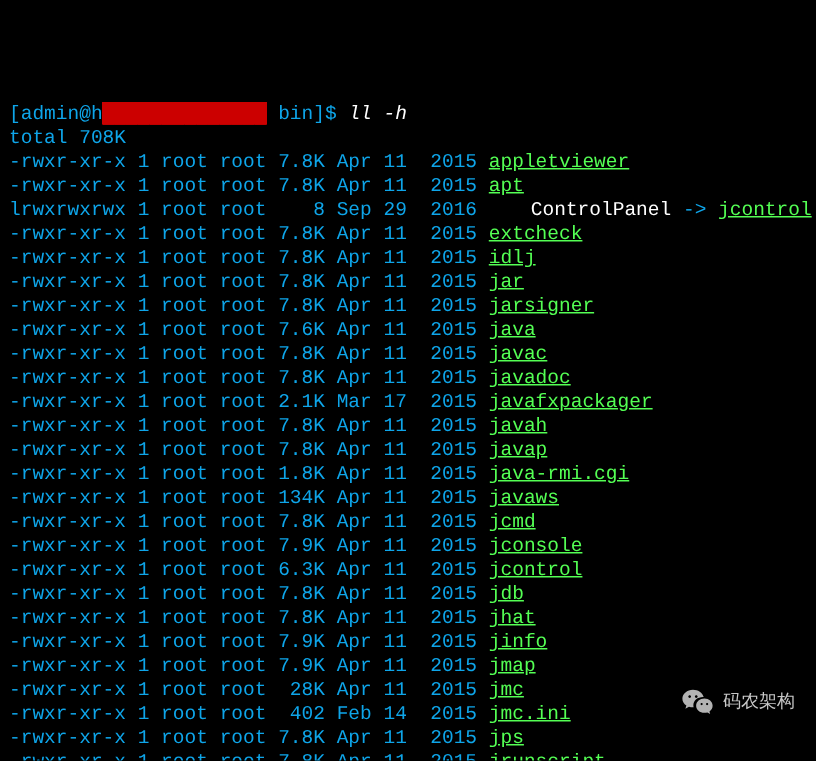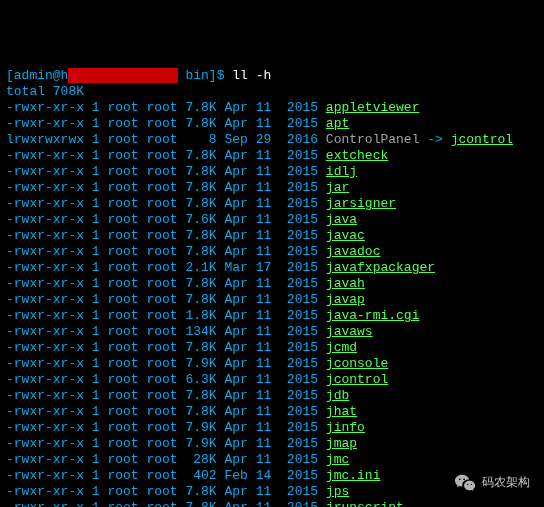--- a/index.html
+++ b/index.html
@@ -10,28 +10,28 @@
       line-height: 16px;
       width: 544px;
       height: 507px;
       overflow: hidden;
       padding: 4px 6px;
       white-space: pre;
       color: #bbb;
     }
     .white { color: #0ea5e9; }
     .green { color: #54ff54; text-decoration: underline; }
-    .cyan  { color: #a3a3a3; }
+    .cyan  { color: #ffffff; margin-left: 28px; }
     .redbar{ background: #cc0000; color: #cc0000; }
-    .prompt-white { color: #fff; }
+    .prompt-white { color: #fff; font-style: italic; }
 
     .watermark {
       position: absolute;
       right: 14px;
-      bottom: 13px;
+      bottom: 28px;
       display: flex;
       align-items: center;
       gap: 6px;
       color: #ddd;
       font-size: 12px;
       opacity: 0.9;
     }
     .watermark svg { opacity: 0.9; }
   </style>
 </head>

